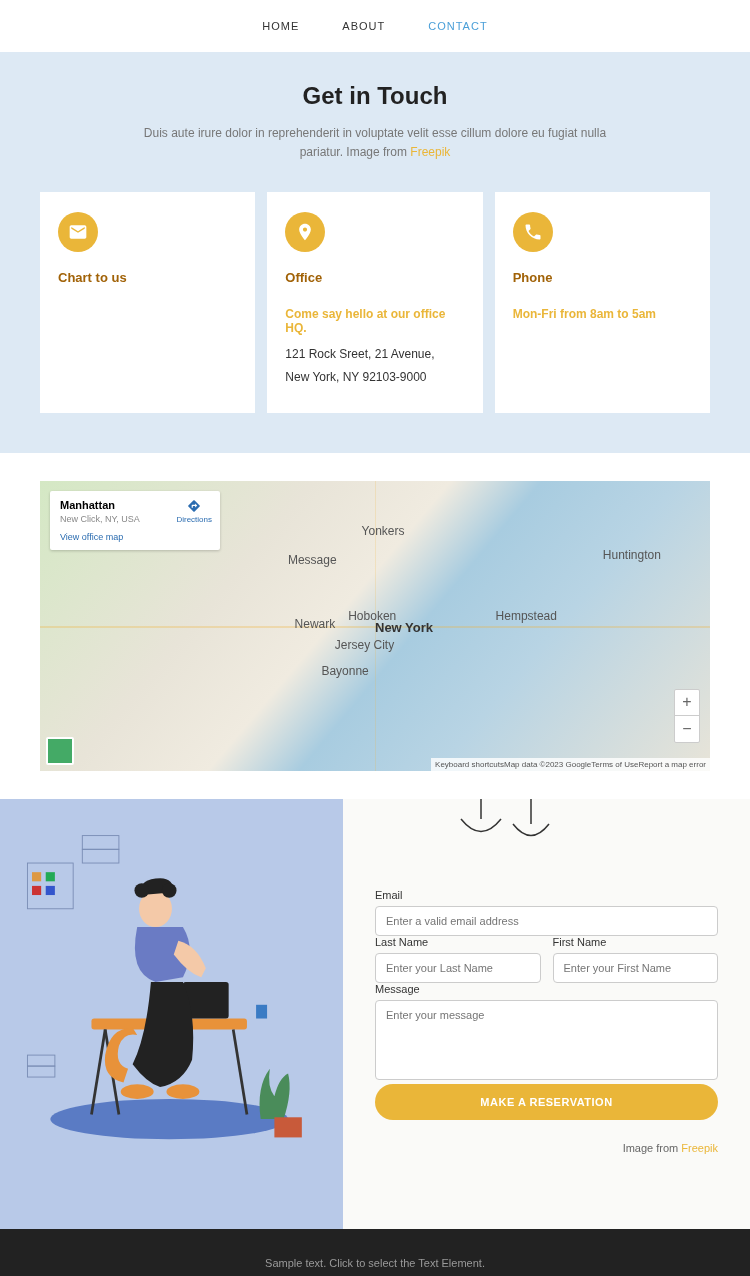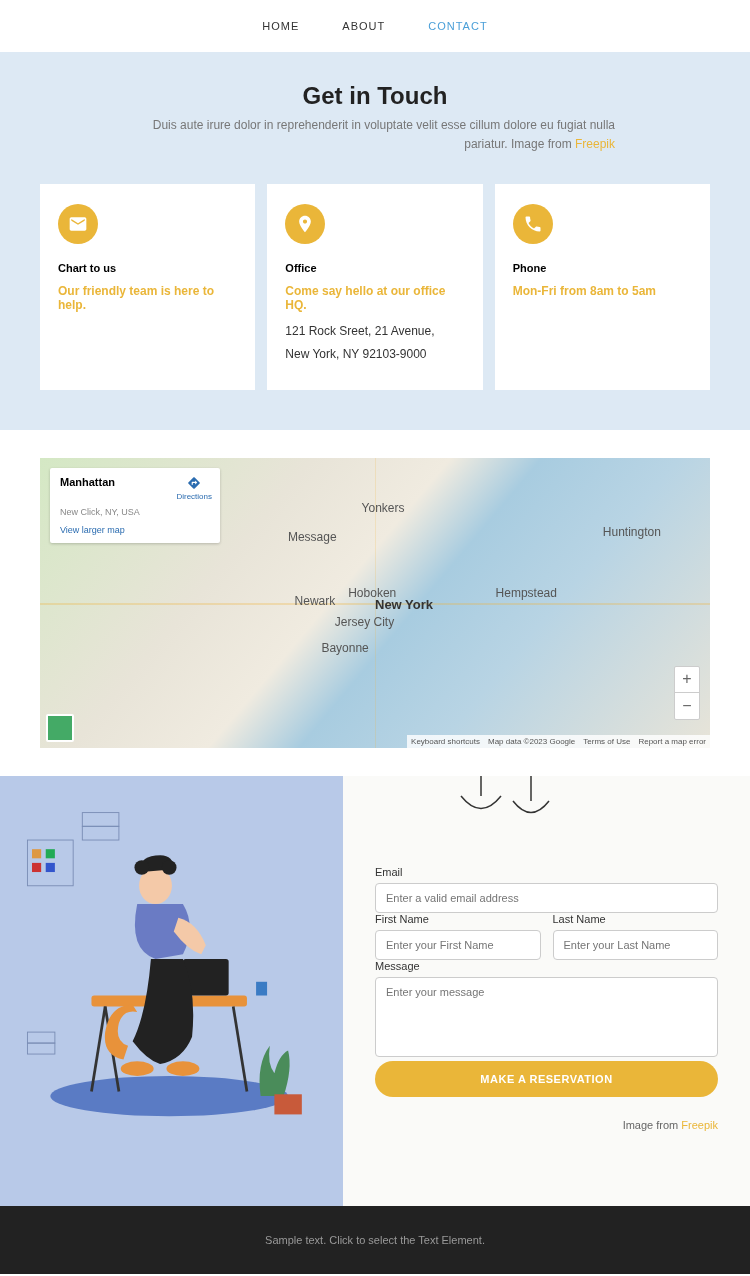--- a/index.html
+++ b/index.html
@@ -1,48 +1,48 @@
 <!DOCTYPE html>
 <html><head>
 <meta charset="utf-8">
 <style>
 *{margin:0;padding:0;box-sizing:border-box;font-family:Arial,sans-serif}
 body{width:750px;background:#fff}
 .nav{display:flex;justify-content:center;gap:43px;padding:20px 0;font-size:11px;letter-spacing:1px}
 .nav a{text-decoration:none;color:#333}
 .nav a.active{color:#4a9fd8}
 .hero{background:#dde9f4;padding:30px 40px 40px}
-.hero h1{text-align:center;font-size:24px;font-weight:600;color:#222;margin-bottom:6px}
-.hero-sub{text-align:right;font-size:12px;color:#777;line-height:1.6;max-width:480px;margin:0 auto 30px}
+.hero h1{text-align:center;font-size:24px;font-weight:600;color:#222;margin-bottom:14px}
+.hero-sub{text-align:center;font-size:12px;color:#777;line-height:1.6;max-width:480px;margin:0 auto 30px}
 .hero-sub a{color:#eab639;text-decoration:none}
 .cards{display:flex;gap:12px}
 .card{background:#fff;flex:1;padding:20px 18px 24px}
 .icon-circle{width:40px;height:40px;border-radius:50%;background:#eab639;display:flex;align-items:center;justify-content:center;margin-bottom:18px}
 .icon-circle svg{fill:#fff;width:20px;height:20px}
-.card h3{font-size:11px;font-weight:700;color:#000000;margin-bottom:10px}
+.card h3{font-size:13px;font-weight:700;color:#a16207;margin-bottom:22px}
 .card-sub{font-size:12px;color:#eab639;margin-bottom:8px;font-weight:600}
 .card-text{font-size:12px;color:#333;line-height:1.9}
 .map-section{padding:28px 40px}
 .map{position:relative;height:290px;background:#e8e4d8;overflow:hidden}
 .map-bg{position:absolute;inset:0;background:linear-gradient(130deg,#d4e8c4 0%,#e8e4d8 30%,#f0ebe0 45%,#a8cce0 55%,#b8d4e4 70%,#e8e4d8 100%)}
 .map-roads{position:absolute;inset:0}
 .map-roads::before{content:"";position:absolute;top:50%;left:0;right:0;height:2px;background:rgba(240,180,60,.3)}
 .map-roads::after{content:"";position:absolute;left:50%;top:0;bottom:0;width:1px;background:rgba(240,180,60,.2)}
 .map-label{position:absolute;top:48%;left:50%;font-size:13px;font-weight:600;color:#333}
 .map-city{position:absolute;font-size:12px;color:#555}
 .map-infobox{position:absolute;top:10px;left:10px;background:#fff;padding:8px 10px;font-size:10px;border-radius:2px;box-shadow:0 1px 3px rgba(0,0,0,.2);width:170px}
-.map-infobox strong{font-size:11px;display:block;margin-bottom:18px}
+.map-infobox strong{font-size:11px;display:block;margin-bottom:2px}
 .map-infobox .sub{color:#888;font-size:9px}
 .map-infobox .larger{color:#2b6cb0;display:block;margin-top:8px;font-size:9px}
 .map-directions{position:absolute;top:8px;right:8px;text-align:center;font-size:8px;color:#2b6cb0}
 .map-directions svg{width:14px;height:14px;fill:#2b6cb0}
 .zoom{position:absolute;right:10px;bottom:28px;background:#fff;border:1px solid #ccc;border-radius:2px;width:26px}
 .zoom div{height:26px;display:flex;align-items:center;justify-content:center;font-size:16px;color:#666;cursor:pointer}
 .zoom div:first-child{border-bottom:1px solid #ccc}
-.map-footer{position:absolute;bottom:0;right:0;background:rgba(255,255,255,.8);font-size:8px;color:#555;padding:2px 4px;display:flex;gap:8px}
+.map-footer{position:absolute;bottom:0;right:0;background:rgba(255,255,255,.8);font-size:8px;color:#555;padding:2px 4px;display:flex;}
 .map-thumb{position:absolute;bottom:6px;left:6px;width:28px;height:28px;background:#4a6;border:2px solid #fff;border-radius:2px}
 .form-section{display:flex;min-height:430px}
 .form-left{flex:1;background:#b8c9e8;position:relative;overflow:hidden}
 .illustration{position:absolute;inset:0}
 .form-right{flex:1;background:#fafaf8;padding:90px 32px 24px;position:relative}
 .lamps{position:absolute;top:0;left:50%;transform:translateX(-80%)}
 .lamps svg{stroke:#333;fill:none;stroke-width:1.5}
 .field{}
 .field label{display:block;font-size:11px;color:#333;margin-bottom:5px}
 .field input,.field textarea{width:100%;padding:8px 10px;border:1px solid #ccc;border-radius:4px;font-size:11px;color:#333}
@@ -69,21 +69,20 @@
     <span>Duis aute irure dolor in reprehenderit in voluptate velit esse cillum dolore eu fugiat nulla pariatur. Image from </span><a>Freepik</a>
   </p>
   <div class="cards">
     <div class="card">
       <div class="icon-circle">
           <svg viewBox="0 0 24 24">
             <path d="M20 4H4c-1.1 0-2 .9-2 2v12c0 1.1.9 2 2 2h16c1.1 0 2-.9 2-2V6c0-1.1-.9-2-2-2zm0 4l-8 5-8-5V6l8 5 8-5v2z"></path>
           </svg>
         </div>
       <h3>Chart to us</h3>
-      <p class="card-sub">Our friendly team is here to help.</p>
     </div>
     <div class="card">
       <div class="icon-circle">
           <svg viewBox="0 0 24 24">
             <path d="M12 2C8.13 2 5 5.13 5 9c0 5.25 7 13 7 13s7-7.75 7-13c0-3.87-3.13-7-7-7zm0 9.5c-1.38 0-2.5-1.12-2.5-2.5s1.12-2.5 2.5-2.5 2.5 1.12 2.5 2.5-1.12 2.5-2.5 2.5z"></path>
           </svg>
         </div>
       <h3>Office</h3>
       <p class="card-sub">Come say hello at our office HQ.</p>
       <p class="card-text" style="white-space:pre-line">121 Rock Sreet, 21 Avenue,
@@ -116,21 +115,21 @@
     <div class="map-city" style="top:44%;left:68%">Hempstead</div>
     <div class="map-infobox">
       <div class="map-directions">
         <svg viewBox="0 0 24 24">
             <path d="M21.71 11.29l-9-9a.996.996 0 00-1.41 0l-9 9a.996.996 0 000 1.41l9 9c.39.39 1.02.39 1.41 0l9-9a.996.996 0 000-1.41zM14 14.5V12h-4v3H8v-4c0-.55.45-1 1-1h5V7.5l3.5 3.5-3.5 3.5z"></path>
           </svg>
         <div>Directions</div>
       </div>
       <strong>Manhattan</strong>
       <span class="sub">New Click, NY, USA</span>
-      <a class="larger">View larger map</a>
+      <a class="larger">View office map</a>
     </div>
     <div class="zoom">
       <div>+</div>
       <div>−</div>
     </div>
     <div class="map-thumb"></div>
     <div class="map-footer">
       <span>Keyboard shortcuts</span>
       <span>Map data ©2023 Google</span>
       <span>Terms of Use</span>
@@ -180,26 +179,26 @@
           <line x1="80" y1="0" x2="80" y2="25"></line>
           <path d="M62 25 Q80 48 98 25"></path>
         </svg>
     </div>
     <div class="field">
       <label>Email</label>
       <input placeholder="Enter a valid email address" style="">
     </div>
     <div class="row">
       <div class="field">
+        <label>Last Name</label>
+        <input placeholder="Enter your Last Name" style="">
+      </div>
+      <div class="field">
         <label>First Name</label>
         <input placeholder="Enter your First Name" style="">
-      </div>
-      <div class="field">
-        <label>Last Name</label>
-        <input placeholder="Enter your Last Name" style="">
       </div>
     </div>
     <div class="field">
       <label>Message</label>
       <textarea placeholder="Enter your message" style=""></textarea>
     </div>
     <button class="submit">MAKE A RESERVATION</button>
     <p class="credit">
       <span>Image from </span><a>Freepik</a>
     </p>

